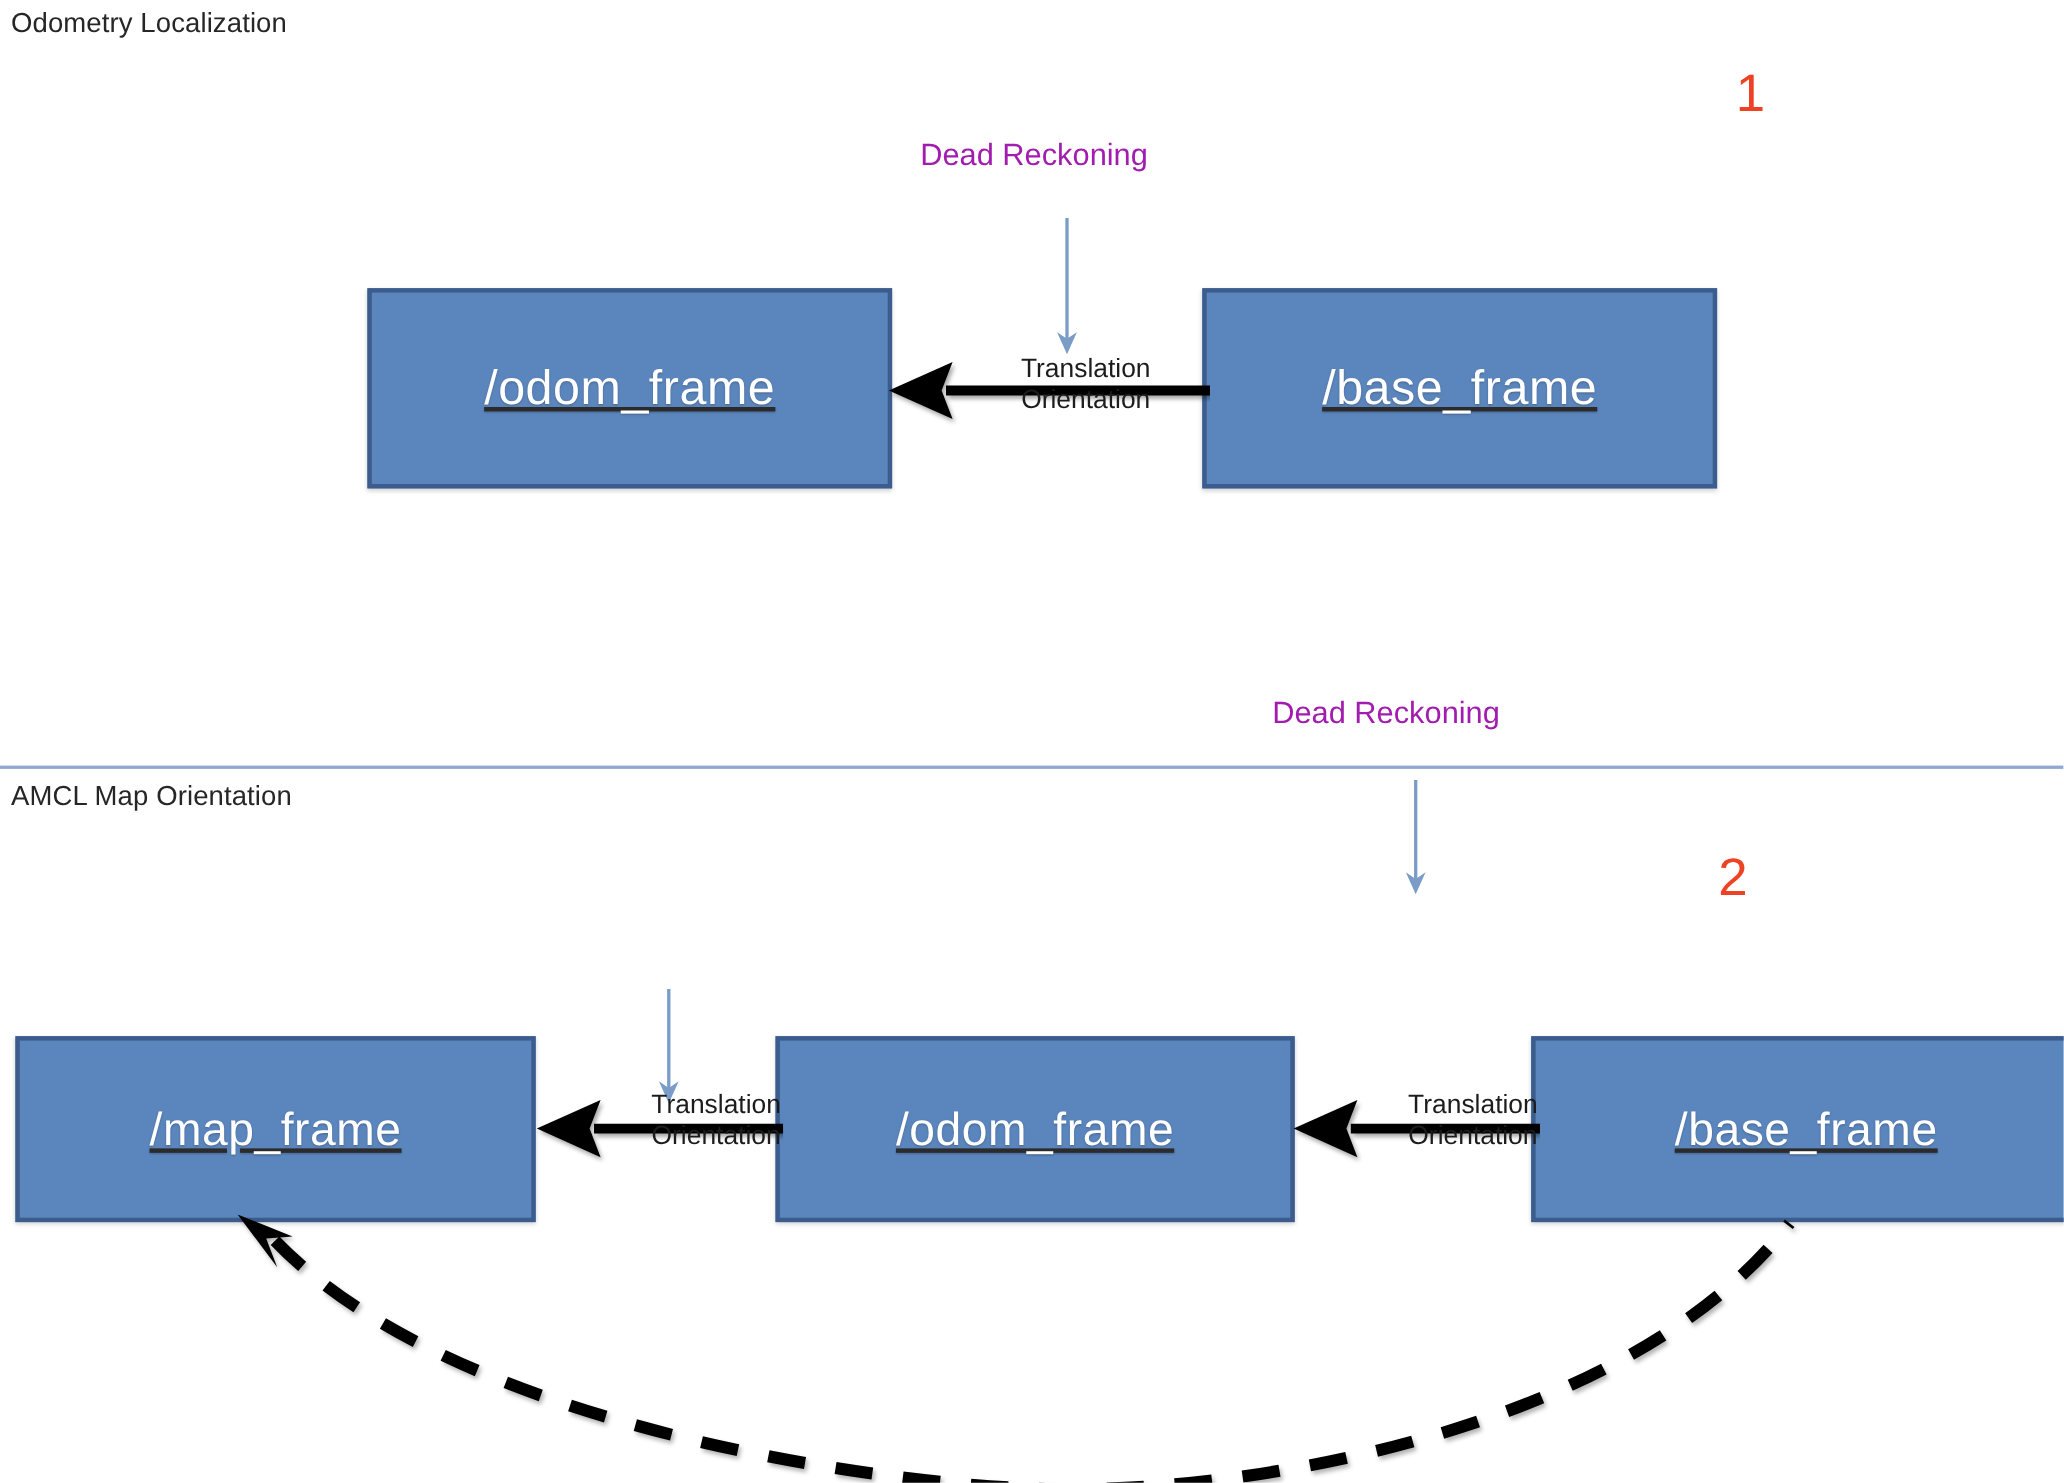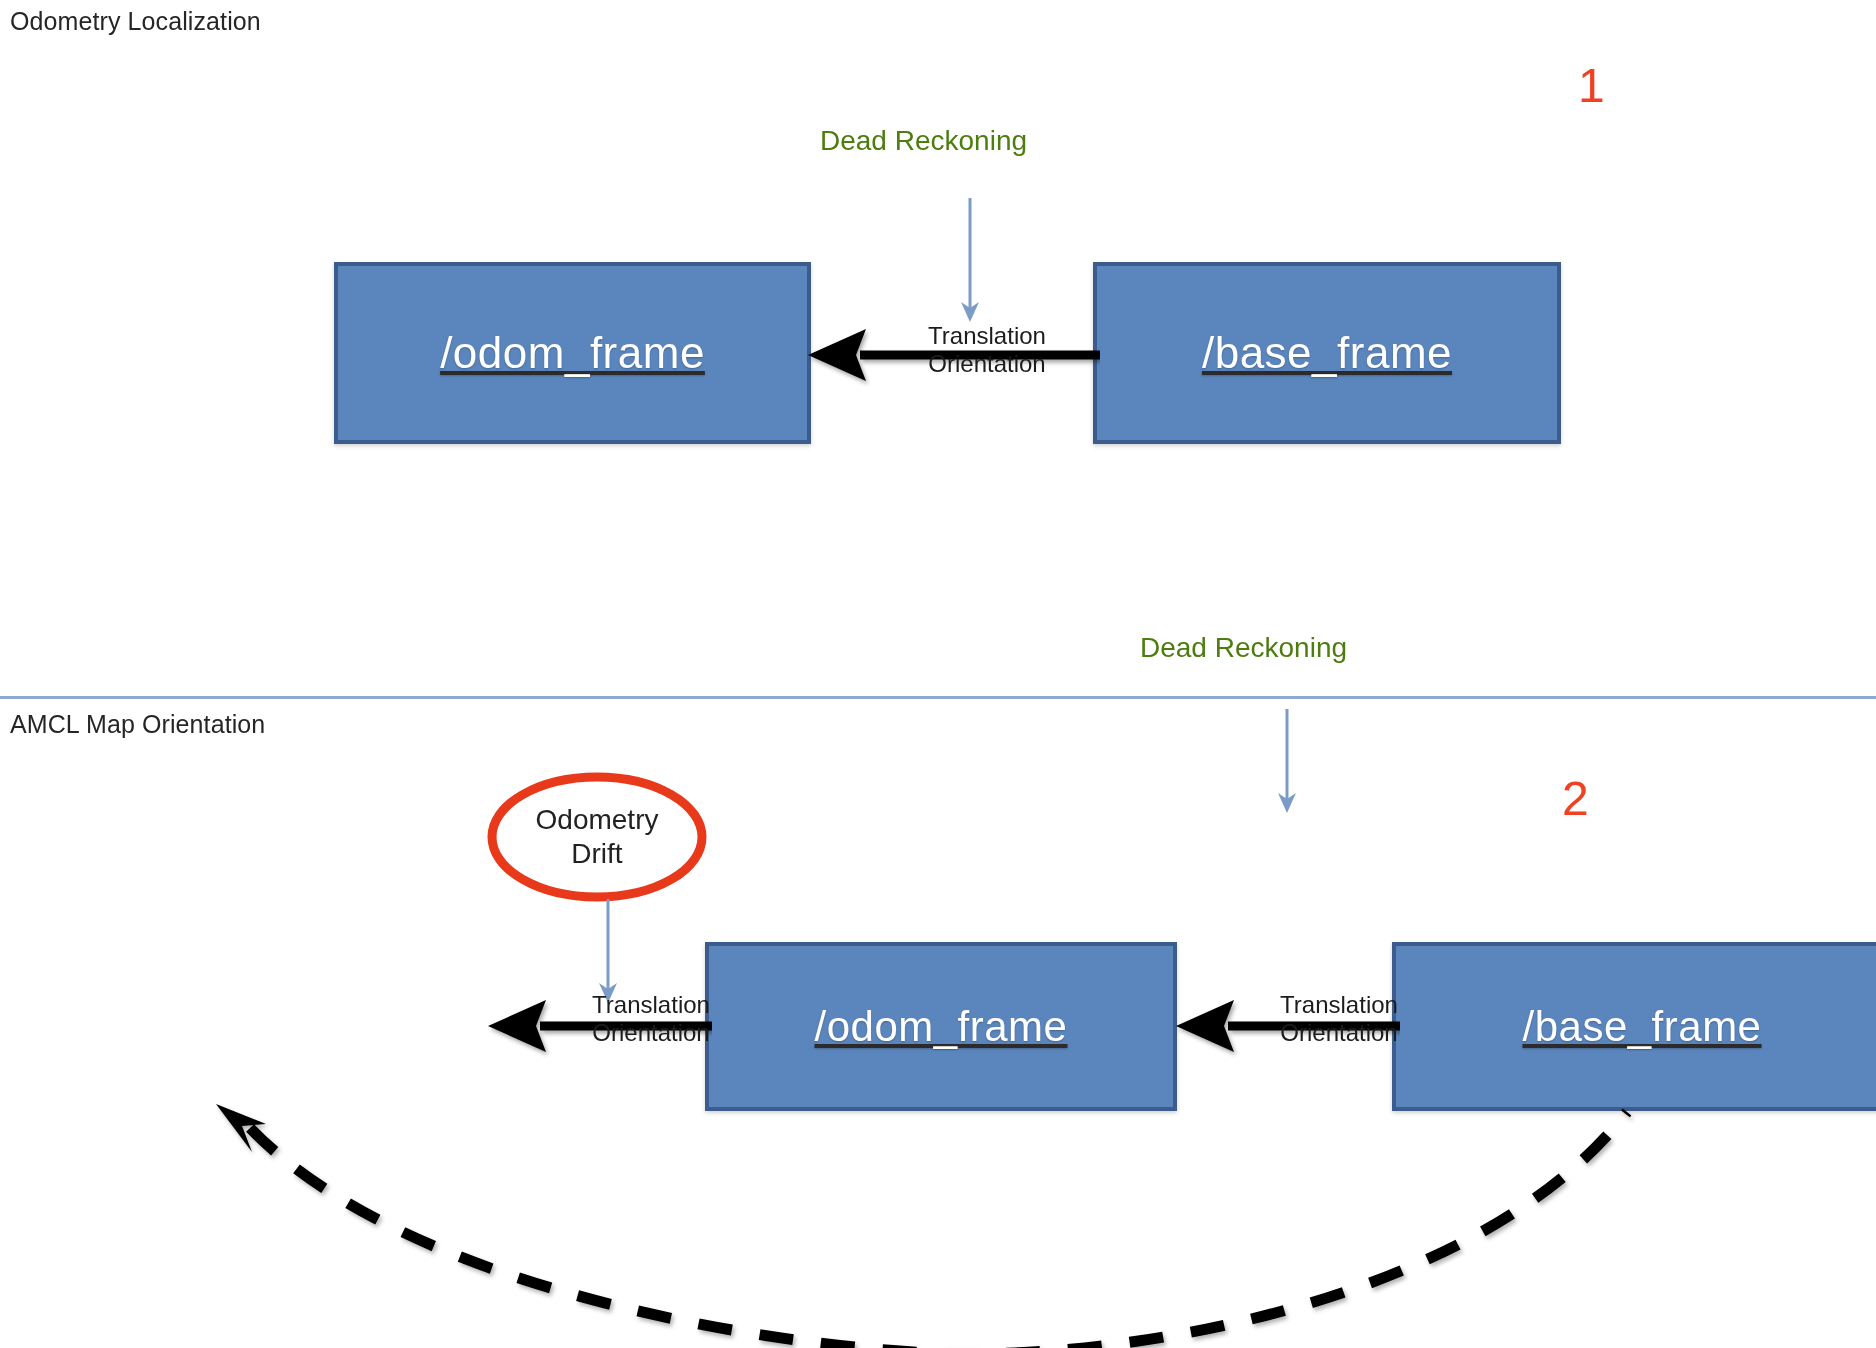--- a/index.html
+++ b/index.html
@@ -69,22 +69,22 @@
   .frame-box.row2 .frame-box-label { font-size: 42px; }
 
   
   .annot-arrow { position: absolute; }
 
   
   .annot-text {
     position: absolute;
     font-size: 28px;
     line-height: 1.22;
-    color: #4d7c0f;
-    text-align: left;
+    color: #a21caf;
+    text-align: center;
     white-space: nowrap;
   }
 
   
   .tf-arrow { position: absolute; }
 
   
   .tf-label {
     position: absolute;
     font-size: 24px;
@@ -163,45 +163,39 @@
 </div>
 
 <div class="divider" style="top:696px;"></div>
 
 <div class="abs" style="left:0; top:699px; width:1876px; height:649px;">
 
   <div class="section-title abs" style="left:10px; top:12px;">AMCL Map Orientation</div>
 
   <div class="step-number abs" style="left:1562px; top:76px;">2</div>
 
-  <div class="ellipse-callout" style="left:486px; top:71px; width:222px; height:134px;">
-    <svg width="222" height="134" viewBox="0 0 222 134">
-      <ellipse cx="111" cy="67" rx="105" ry="60" fill="#ffffff" stroke="#e8391b" stroke-width="9"></ellipse>
-    </svg>
-    <div class="ellipse-text">
-      <span>Odometry</span>
-      <span>Drift</span>
-    </div>
-  </div>
 
   <svg class="annot-arrow" width="40" height="110" viewBox="0 0 40 110" style="left:588px; top:200px;">
     <line x1="20" y1="0" x2="20" y2="92" stroke="#7a9cc6" stroke-width="3"></line>
     <path d="M20 104 L11 84 L20 90 L29 84 Z" fill="#7a9cc6"></path>
   </svg>
 
   <div class="annot-text" style="left:1140px; top:-68px; width:240px;">
     <span class="ln">Dead</span>
     <span class="ln">Reckoning</span>
   </div>
 
   <svg class="annot-arrow" width="40" height="110" viewBox="0 0 40 110" style="left:1267px; top:10px;">
     <line x1="20" y1="0" x2="20" y2="92" stroke="#7a9cc6" stroke-width="3"></line>
     <path d="M20 104 L11 84 L20 90 L29 84 Z" fill="#7a9cc6"></path>
   </svg>
 
+  <div class="frame-box row2" style="left:14px; top:243px; width:473px; height:169px;">
+    <span class="frame-box-label">/map_frame</span>
+  </div>
 
   <div class="frame-box row2" style="left:705px; top:243px; width:472px; height:169px;">
     <span class="frame-box-label">/odom_frame</span>
   </div>
 
   <div class="frame-box row2" style="left:1392px; top:243px; width:500px; height:169px;">
     <span class="frame-box-label">/base_frame</span>
   </div>
 
   <svg class="tf-arrow" width="230" height="70" viewBox="0 0 230 70" style="left:482px; top:292px;">

